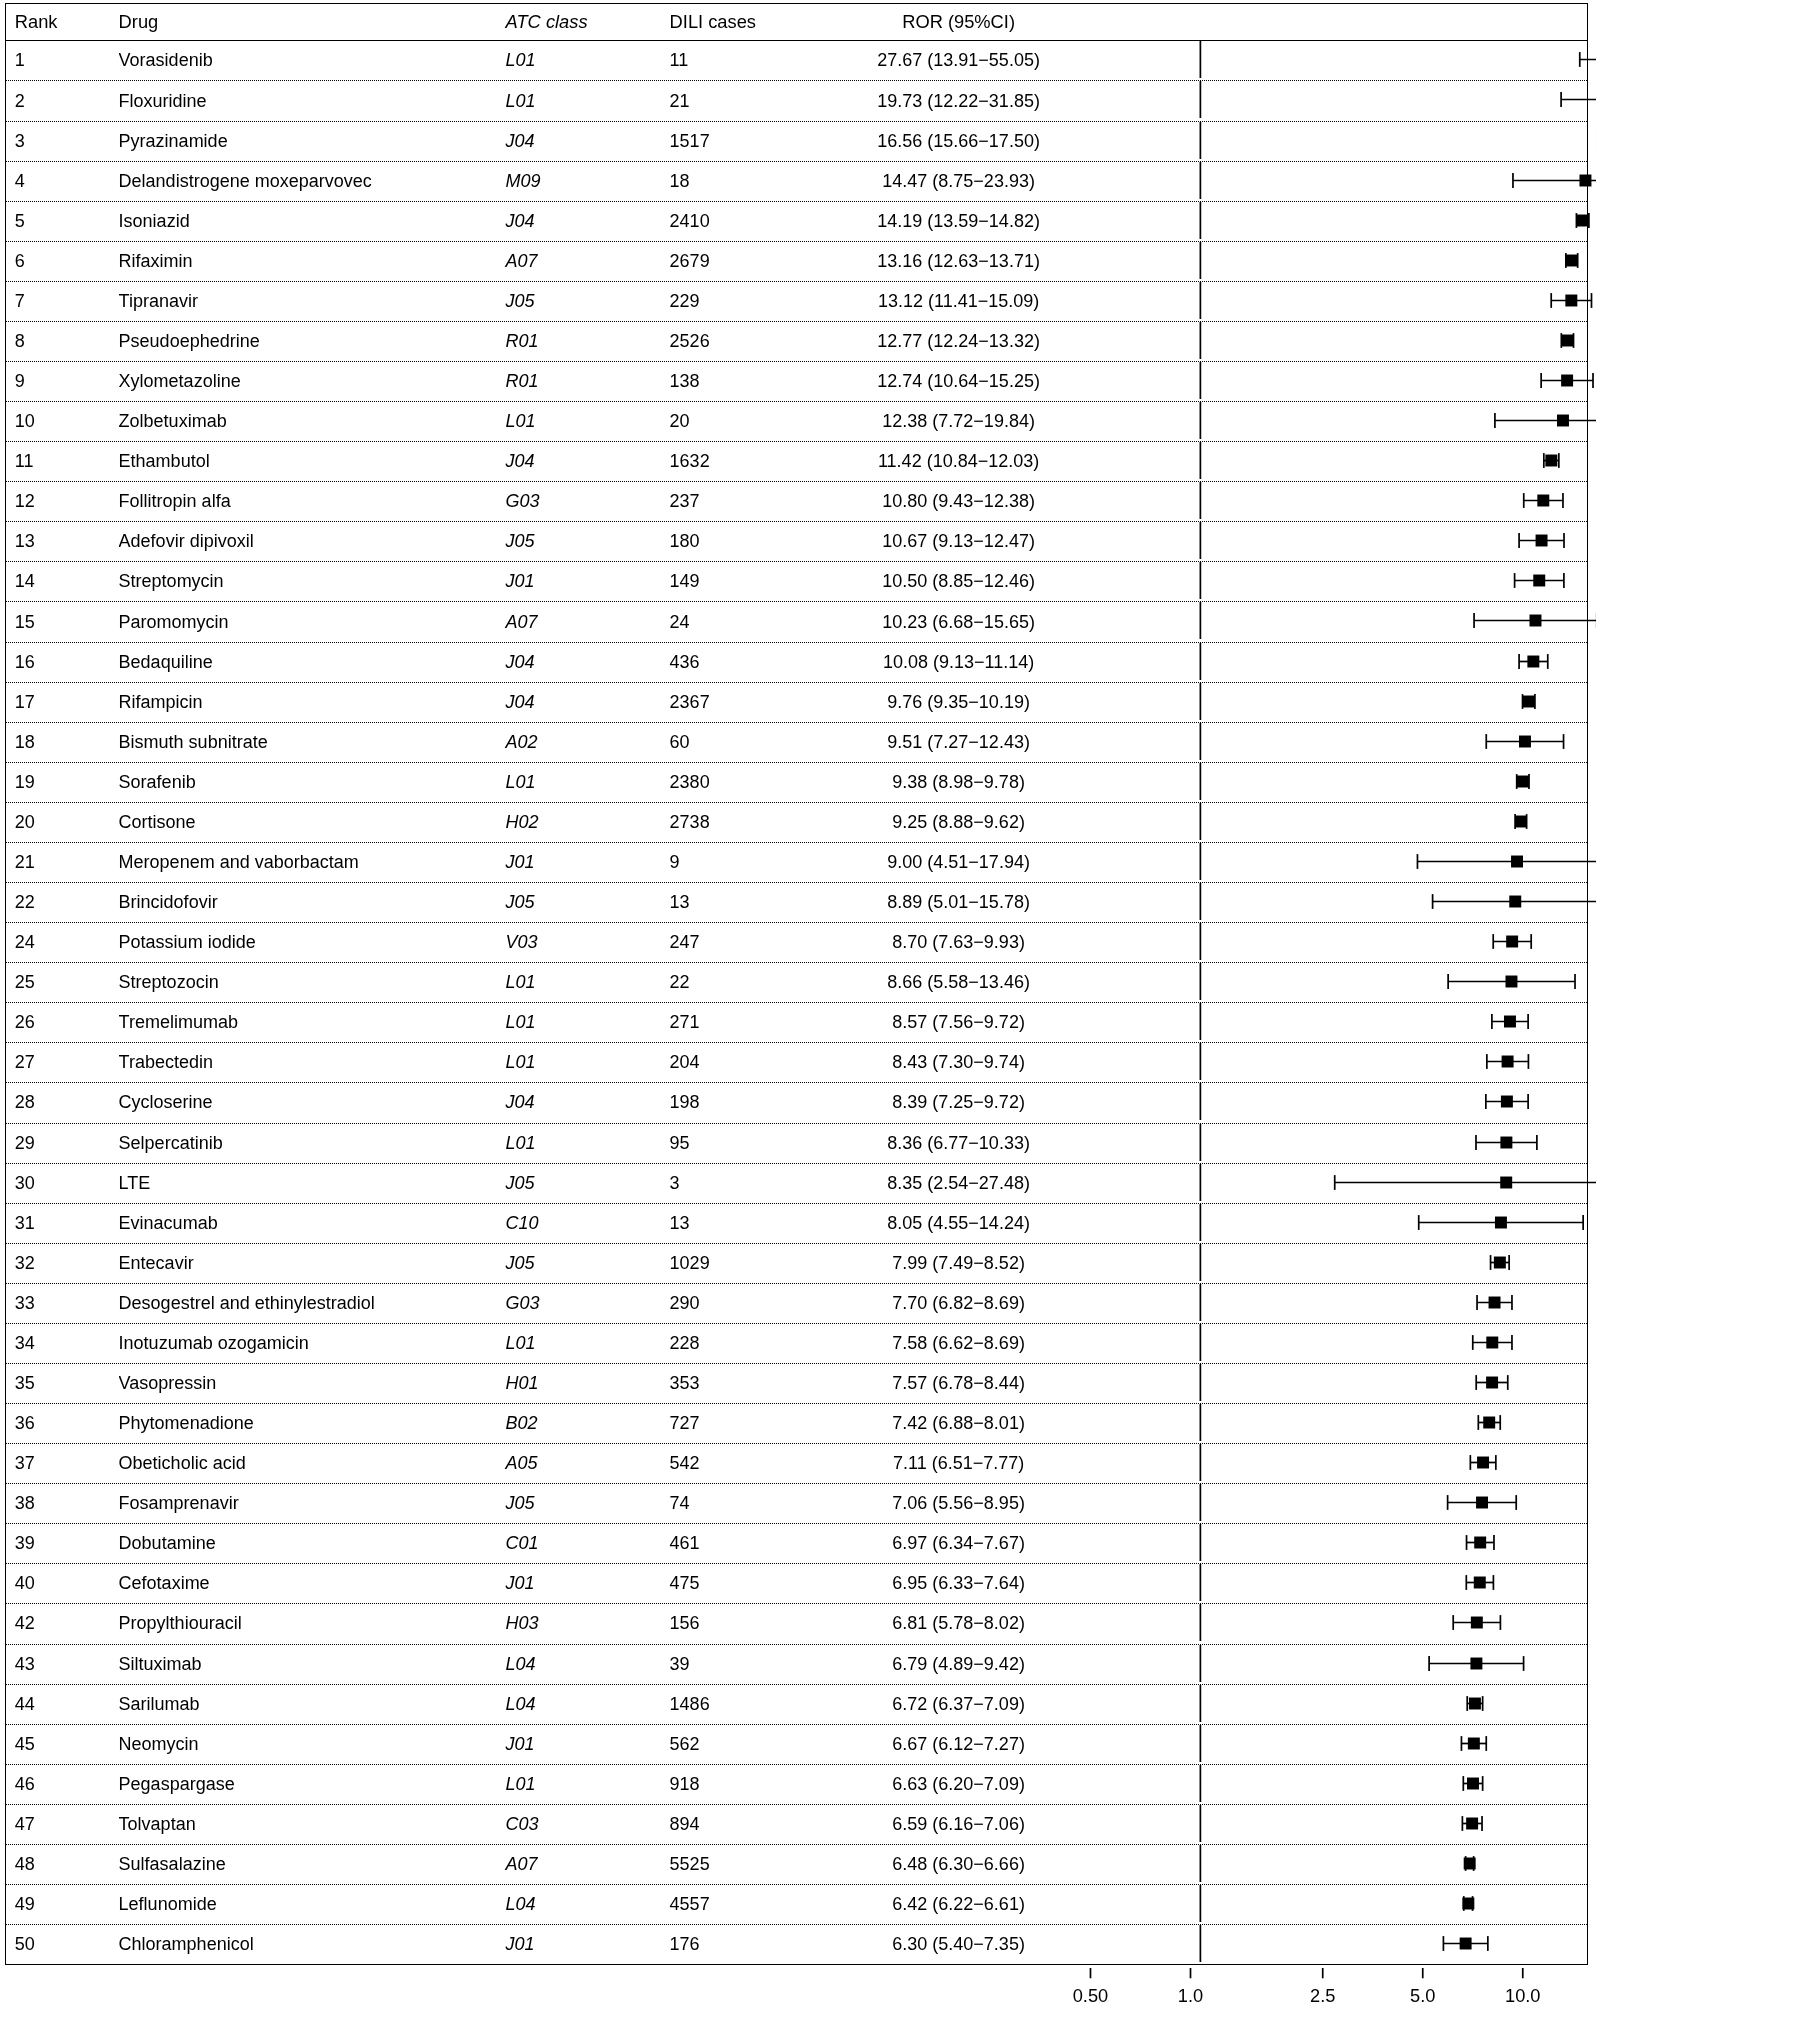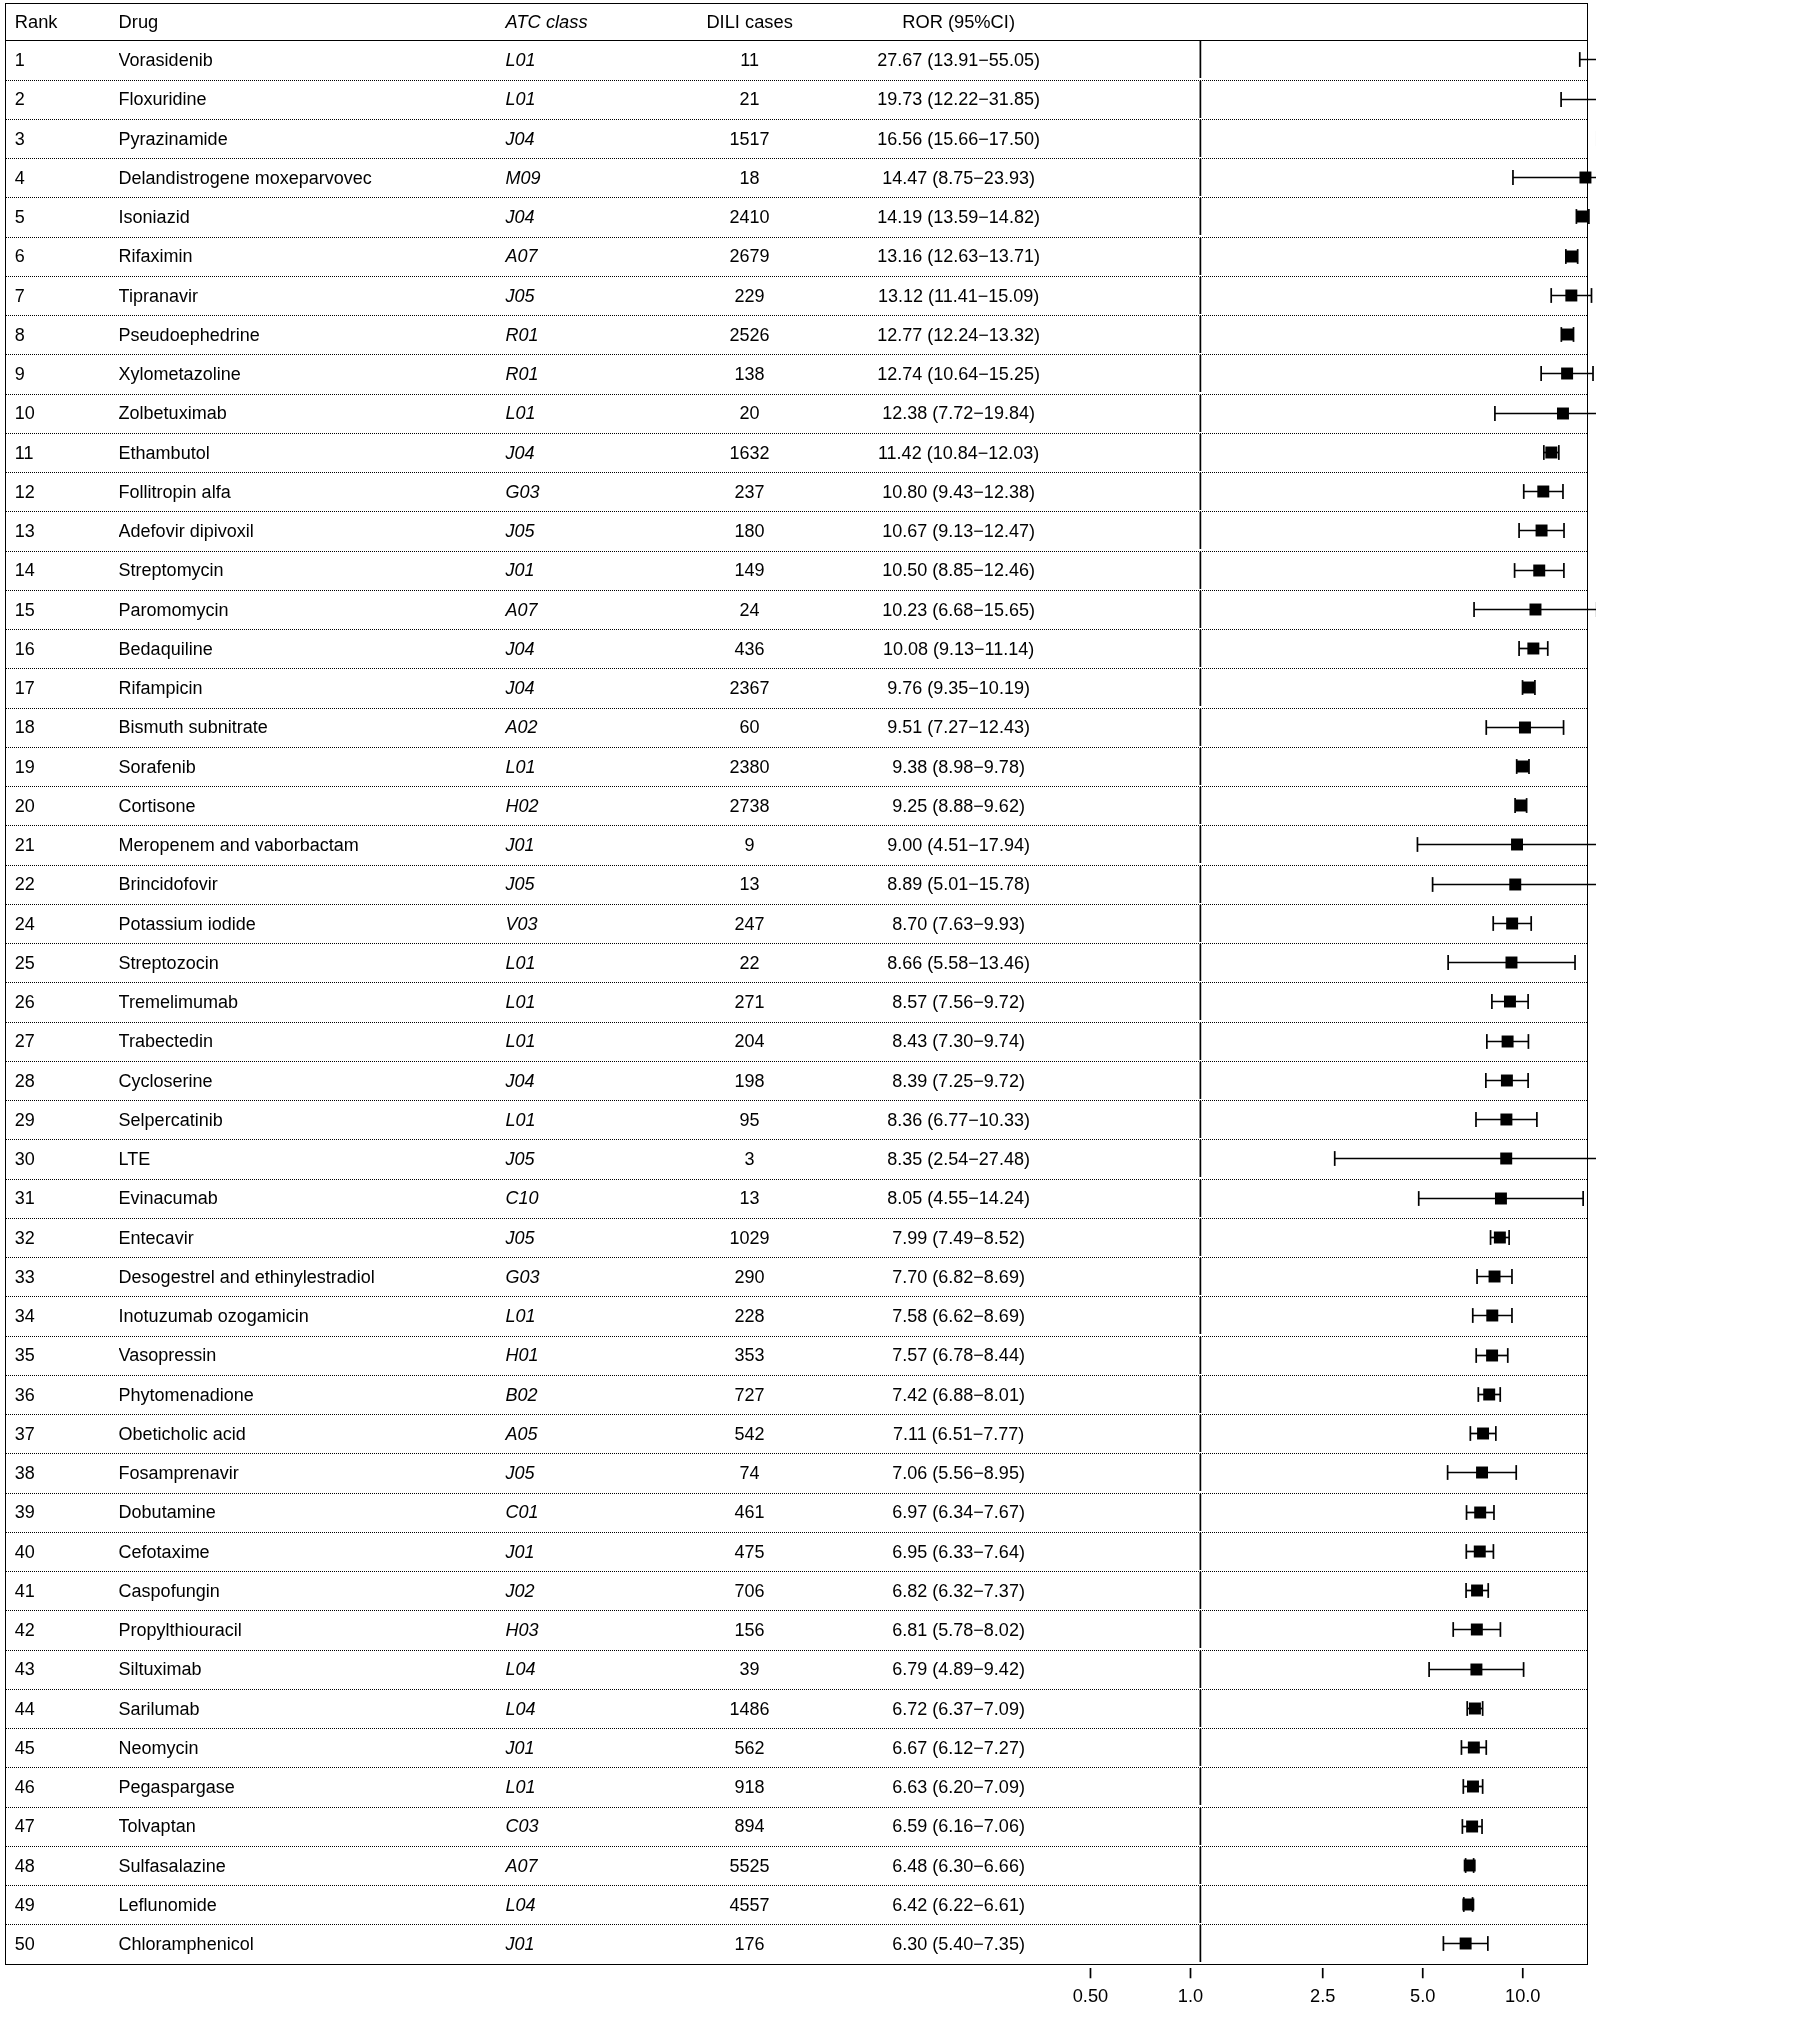--- a/index.html
+++ b/index.html
@@ -24,21 +24,21 @@
   .rows { flex: 1 1 auto; display: flex; flex-direction: column; }
   .row {
     flex: 1 1 0; min-height: 0;
     display: flex; align-items: center;
     font-size: 18px;
   }
   .row:not(:last-child) { border-bottom: 1.1px dotted #000; }
   .c-rank  { flex: 0 0 105px; padding-left: 9.2px; }
   .c-drug  { flex: 0 0 387px; white-space: nowrap; overflow: hidden; margin-left: 8px; }
   .c-atc   { flex: 0 0 164px; font-style: italic; }
-  .c-cases { flex: 0 0 160px; text-align: center; }
+  .c-cases { flex: 0 0 160px; }
   .c-ror   { flex: 0 0 258px; white-space: nowrap; text-align: center; }
   .c-plot  { flex: 1 1 auto; position: relative; align-self: stretch; }
   .c-plot svg { position: absolute; left: 0; top: 0; }
   .axis { position: absolute; left: 0; right: 0; bottom: 0; height: 57px; }
 </style>
 </head>
 <body>
 
 <div class="figure">
   <div class="box">
@@ -786,38 +786,20 @@
               <g>
                 <line x1="660.6326006093527" y1="32.5" x2="708.2512746623767" y2="32.5" stroke="#000" stroke-width="3"></line>
                 <line x1="660.6326006093527" y1="19.5" x2="660.6326006093527" y2="45.5" stroke="#000" stroke-width="3"></line>
                 <line x1="708.2512746623767" y1="19.5" x2="708.2512746623767" y2="45.5" stroke="#000" stroke-width="3"></line>
                 <rect x="673.788203850138" y="22" width="21" height="21" fill="#000"></rect>
               </g>
             </svg>
           </span>
   </div>
 
-  <div class="row">
-    <span class="c-rank cell">41</span>
-    <span class="c-drug cell">Caspofungin</span>
-    <span class="c-atc cell">J02</span>
-    <span class="c-cases cell">706</span>
-    <span class="c-ror cell">6.82 (6.32−7.37)</span>
-    <span class="c-plot">
-            <svg width="728" height="37" viewBox="0 0 1271 65">
-              <line x1="193.47693614411727" y1="0" x2="193.47693614411727" y2="65" stroke="#000" stroke-width="3"></line>
-              <g>
-                <line x1="660.2323480270608" y1="32.5" x2="699.1426145373554" y2="32.5" stroke="#000" stroke-width="3"></line>
-                <line x1="660.2323480270608" y1="19.5" x2="660.2323480270608" y2="45.5" stroke="#000" stroke-width="3"></line>
-                <line x1="699.1426145373554" y1="19.5" x2="699.1426145373554" y2="45.5" stroke="#000" stroke-width="3"></line>
-                <rect x="669.0079947661733" y="22" width="21" height="21" fill="#000"></rect>
-              </g>
-            </svg>
-          </span>
-  </div>
 
   <div class="row">
     <span class="c-rank cell">42</span>
     <span class="c-drug cell">Propylthiouracil</span>
     <span class="c-atc cell">H03</span>
     <span class="c-cases cell">156</span>
     <span class="c-ror cell">6.81 (5.78−8.02)</span>
     <span class="c-plot">
             <svg width="728" height="37" viewBox="0 0 1271 65">
               <line x1="193.47693614411727" y1="0" x2="193.47693614411727" y2="65" stroke="#000" stroke-width="3"></line>

